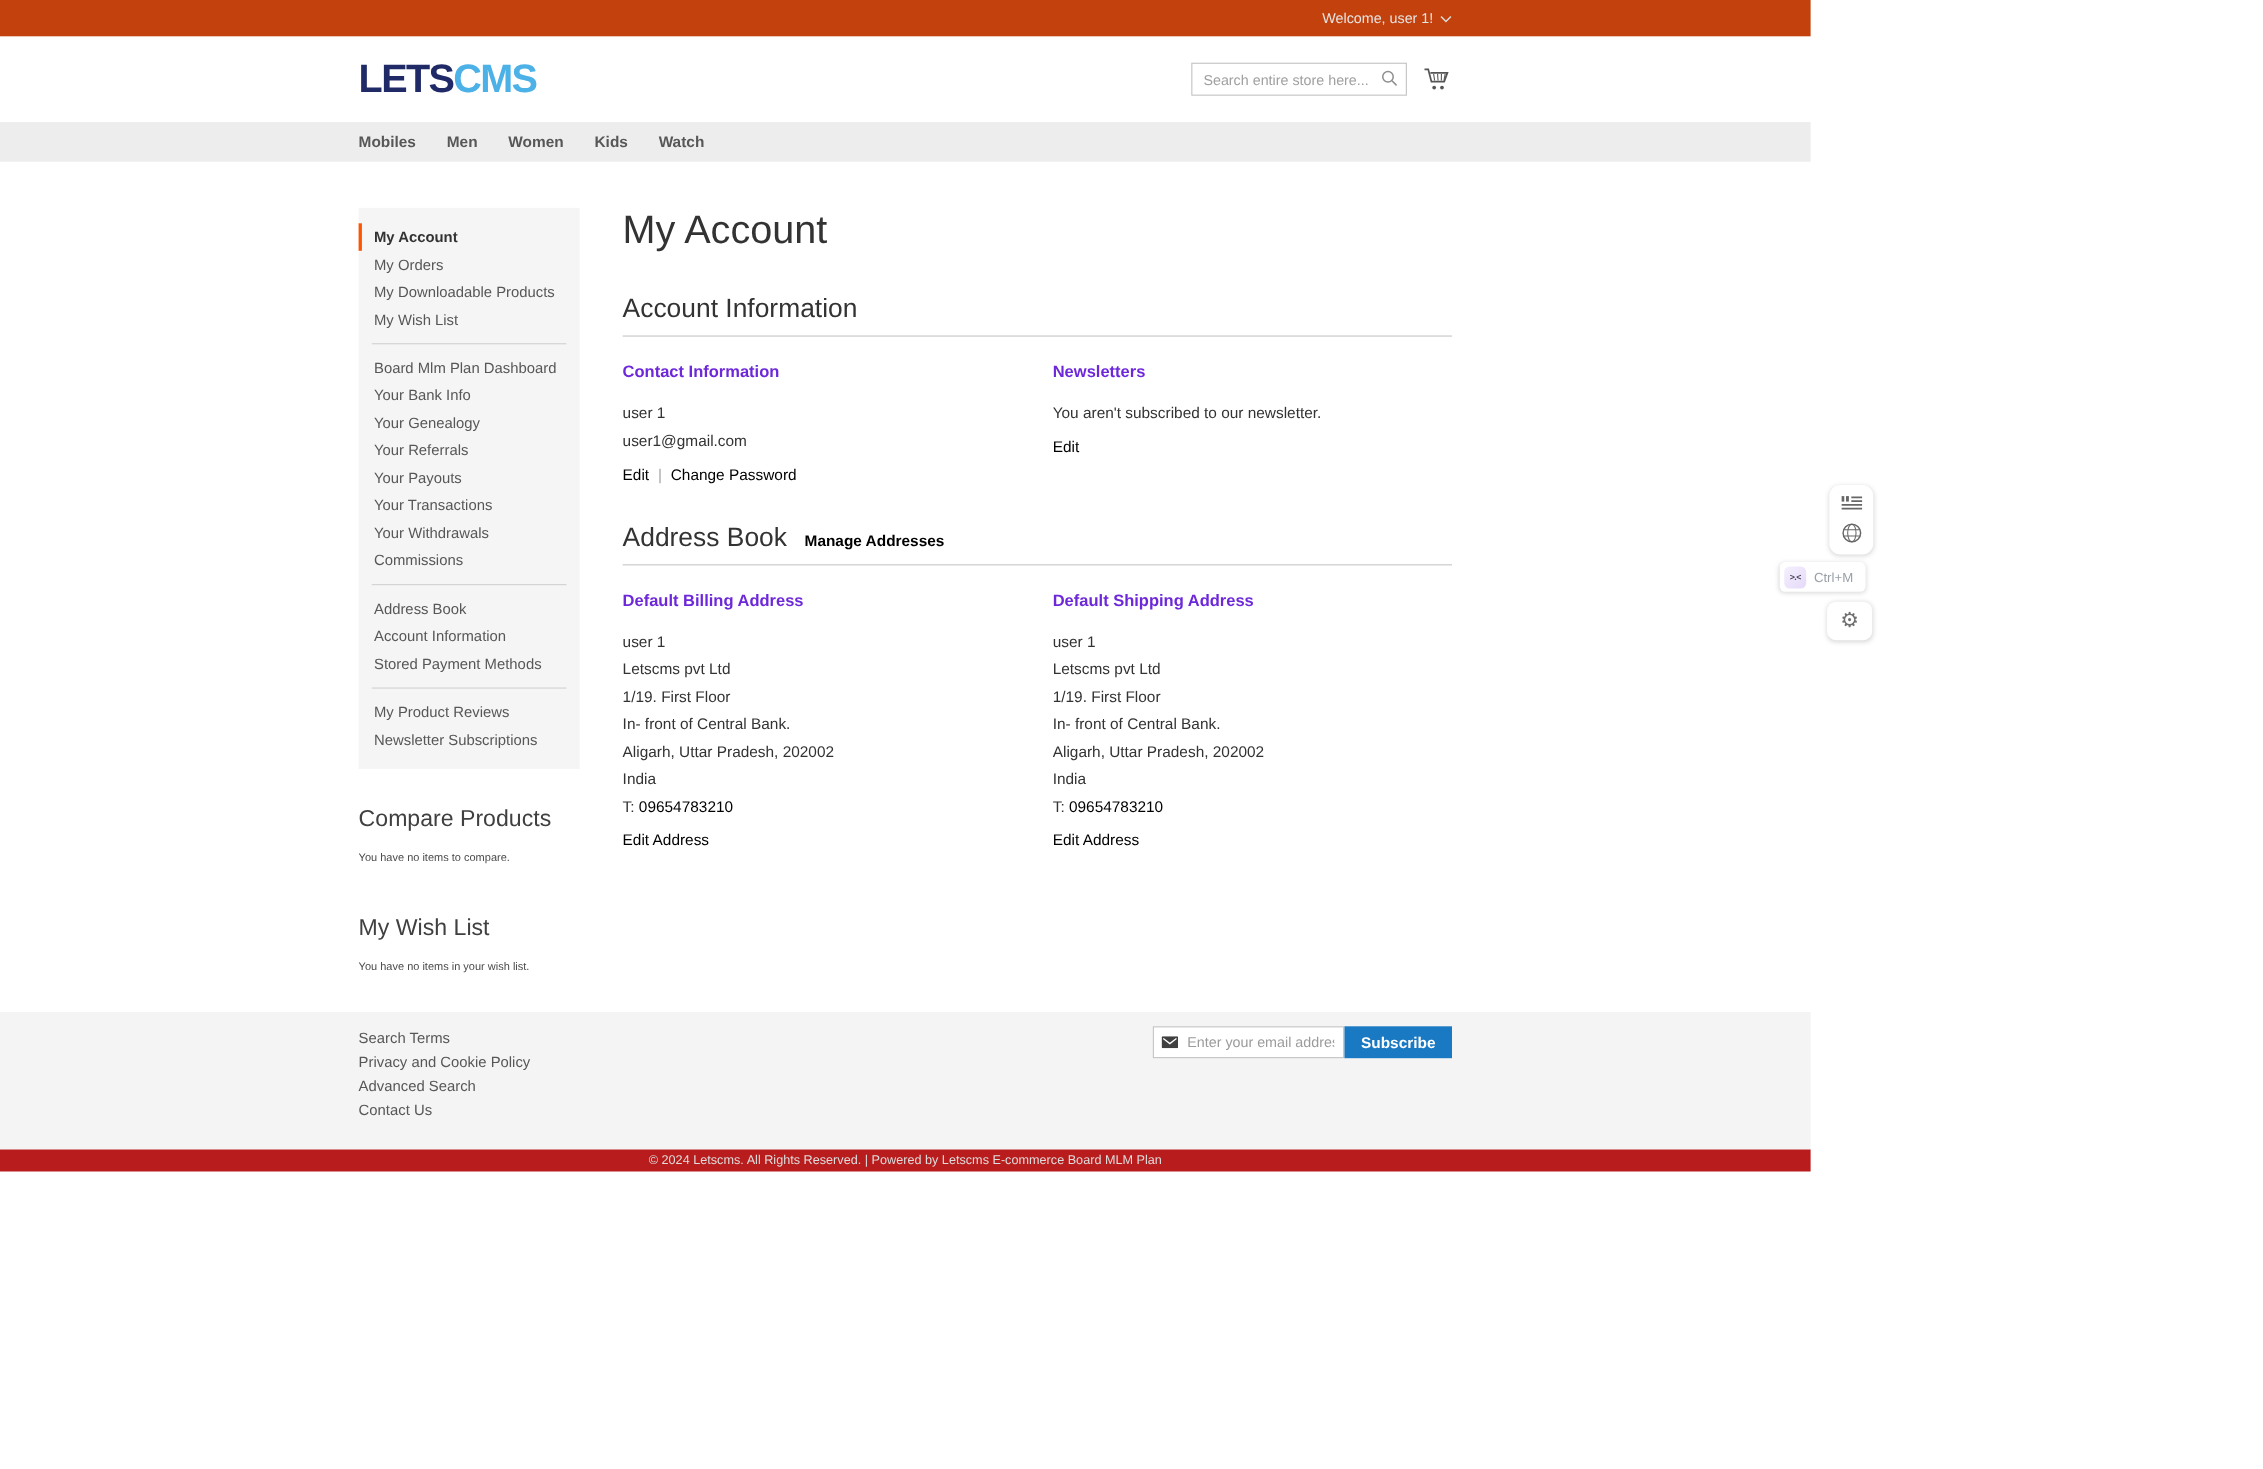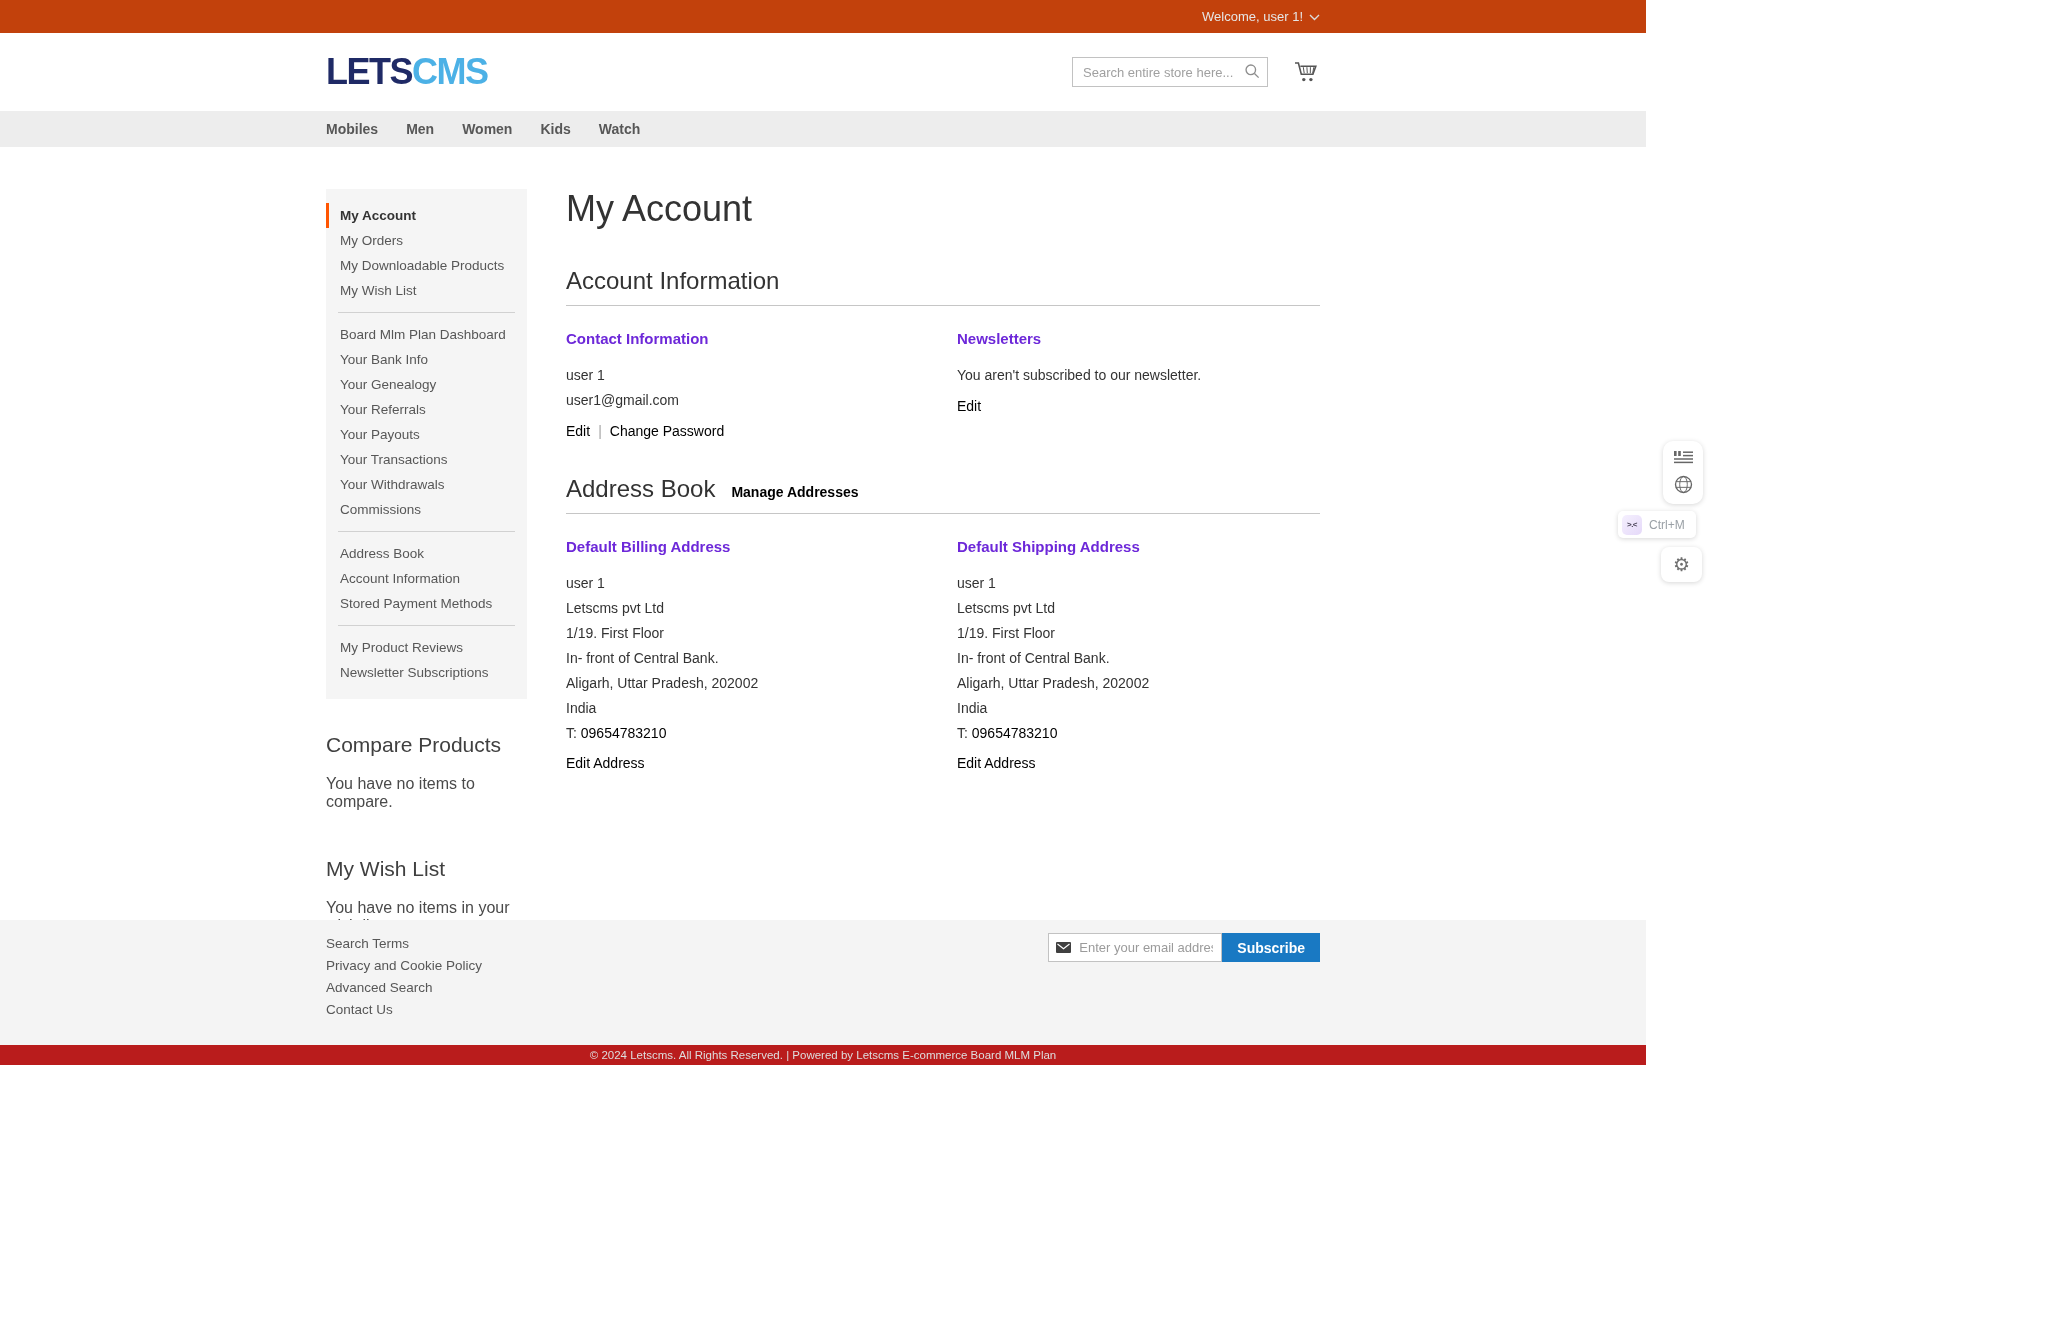--- a/index.html
+++ b/index.html
@@ -12,21 +12,21 @@
   .topbar{background:#c2410c;height:33px;}
   .topbar .container{display:flex;justify-content:flex-end;align-items:center;height:100%;}
   .welcome{color:#e6e6e6;font-size:13px;display:flex;align-items:center;gap:6px;cursor:pointer;}
 
   
   .header{height:78px;}
   .header .container{display:flex;align-items:center;justify-content:space-between;height:100%;}
   .logo{font-size:36px;font-weight:bold;letter-spacing:-1.5px;line-height:1;cursor:pointer;}
   .logo .lp{color:#1f2a66;}
   .logo .ls{color:#4cb1e6;}
-  .header-right{display:flex;align-items:center;gap:24px;}
+  .header-right{display:flex;align-items:center;gap:13px;}
   .search-box{position:relative;width:196px;}
   .search-input{width:100%;height:30px;border:1px solid #c2c2c2;background:#fff;padding:0 32px 0 10px;font-size:13px;color:#444;box-sizing:border-box;font-family:"Liberation Sans",sans-serif;}
   .search-input::placeholder{color:#a0a0a0;}
   .search-icon{position:absolute;right:7px;top:6px;cursor:pointer;line-height:0;}
   .cart-btn{line-height:0;cursor:pointer;padding:2px;}
 
   
   .navbar{background:#ededed;height:36px;}
   .navbar .container{display:flex;align-items:center;height:100%;}
   .nav-item{font-size:14px;font-weight:700;color:#575757;margin-right:28px;cursor:pointer;}
@@ -35,21 +35,21 @@
   .main-wrap{height:773px;overflow:hidden;}
   .main-wrap .container{display:flex;align-items:flex-start;padding-top:42px;box-sizing:border-box;}
   .left-col{width:201px;flex-shrink:0;}
   .side-nav{background:#f5f5f5;padding:14px 0;}
   .side-item{font-size:13.5px;color:#575757;padding:4px 10px 4px 11px;border-left:3px solid transparent;line-height:17px;cursor:pointer;}
   .side-item.current{border-left-color:#ff5501;font-weight:700;color:#333;}
   .side-divider{border:none;border-top:1px solid #d1d1d1;margin:9px 12px;}
 
   .aside-block{margin-top:34px;}
   .aside-title{font-size:21px;font-weight:300;color:#404040;margin:0 0 18px;}
-  .aside-empty{font-size:16px;color:#4a4a4a;}
+  .aside-empty{font-size:10px;color:#4a4a4a;}
   .aside-block + .aside-block{margin-top:46px;}
 
   .main-col{margin-left:39px;flex:1;min-width:0;}
   .page-title{font-size:36px;font-weight:300;color:#333;margin:0 0 38px;line-height:1.1;}
   .section{margin-bottom:36px;}
   .section-head{display:flex;align-items:baseline;gap:16px;border-bottom:1px solid #c6c6c6;padding-bottom:10px;margin-bottom:24px;}
   .section-title{font-size:24px;font-weight:300;color:#333;}
   .section-link{font-size:14px;font-weight:600;}
   .two-col{display:flex;}
   .box{width:391px;flex-shrink:0;}

